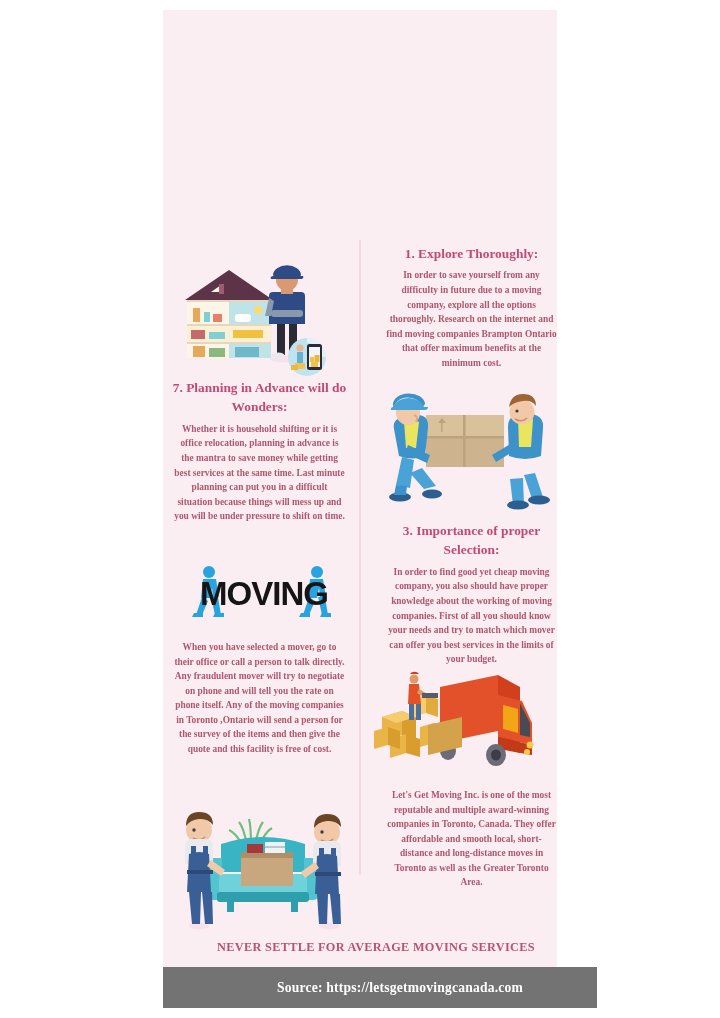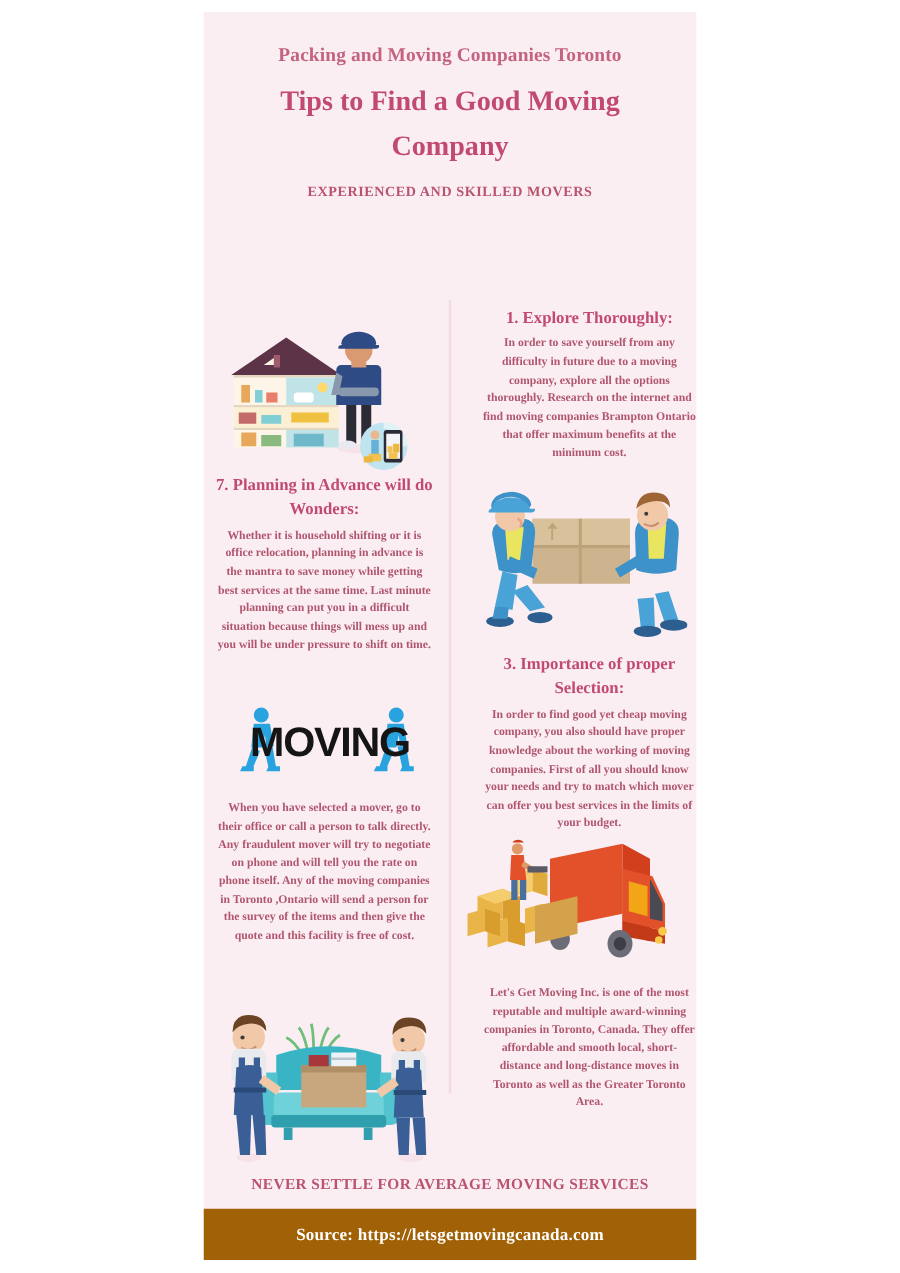--- a/index.html
+++ b/index.html
@@ -101,59 +101,55 @@
 
   
   .illus {
     position: absolute;
   }
   .illus svg { display: block; }
 
   
   .never-settle {
     position: absolute;
-    left: 0;
+    left: 16px;
     top: 930px;
     width: 394px;
     text-align: center;
     font-size: 12.3px;
     font-weight: bold;
     color: #b9536f;
     letter-spacing: .3px;
   }
   .source-bar {
     position: absolute;
     left: 0;
     top: 957px;
     width: 394px;
     height: 41px;
-    background: #a16207;
+    background: #737373;
     display: flex;
     align-items: center;
     justify-content: center;
+    padding-left: 40px;
   }
   .source-text {
     font-size: 13.6px;
     font-weight: bold;
     color: #ffffff;
     letter-spacing: .2px;
   }
 </style>
 </head>
 <body>
 
 <div id="infographic">
 
   <div class="panel-body"></div>
 
-  <div class="header">
-    <div class="kicker">Packing and Moving Companies Toronto</div>
-    <div class="main-title">Tips to Find a Good Moving Company</div>
-    <div class="subhead">EXPERIENCED AND SKILLED MOVERS</div>
-  </div>
 
   <div class="divider"></div>
 
   <div class="illus" style="left:10px; top:238px;">
     <svg width="170" height="118" viewBox="0 0 170 118">
 
       <polygon points="12,52 56,22 100,52" fill="#5c3347"></polygon>
       <rect x="14" y="52" width="84" height="58" fill="#fdf6e8"></rect>
       <polygon points="38,44 48,37 48,44" fill="#fdf6e8"></polygon>
       <rect x="46" y="36" width="5" height="10" fill="#9f5c6e"></rect>

